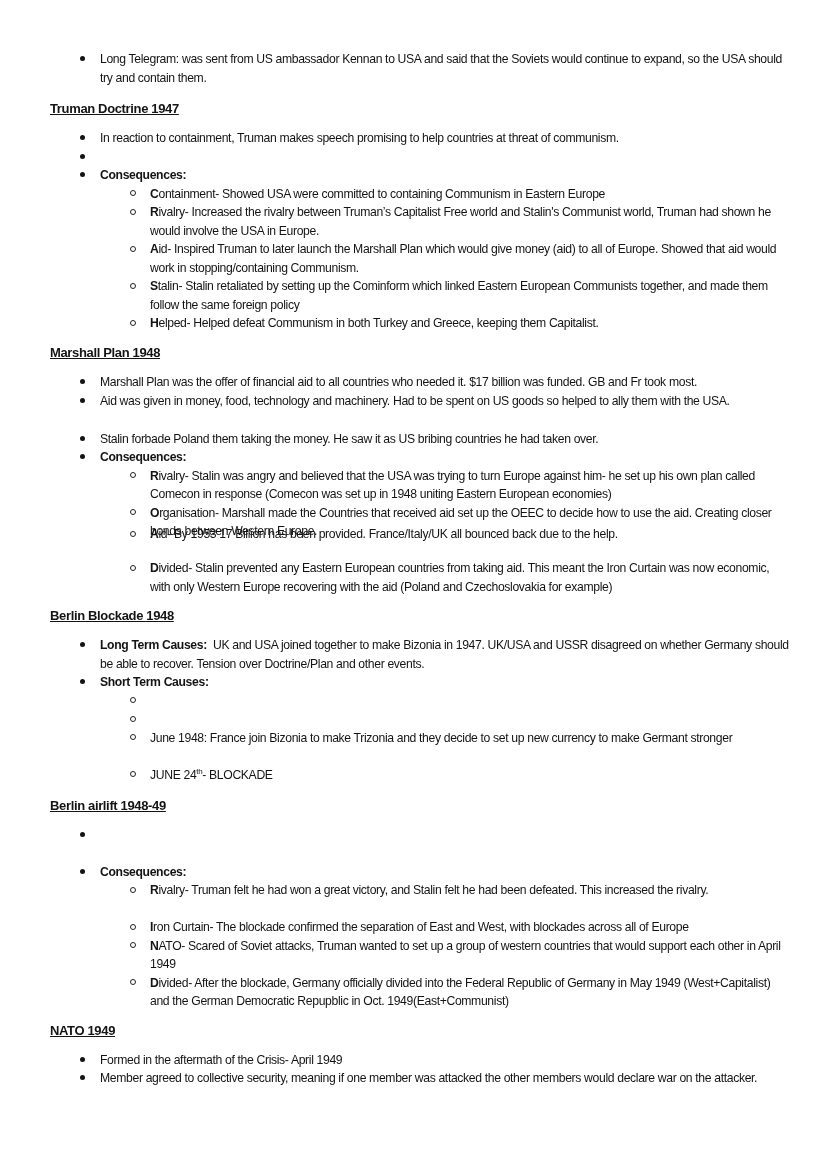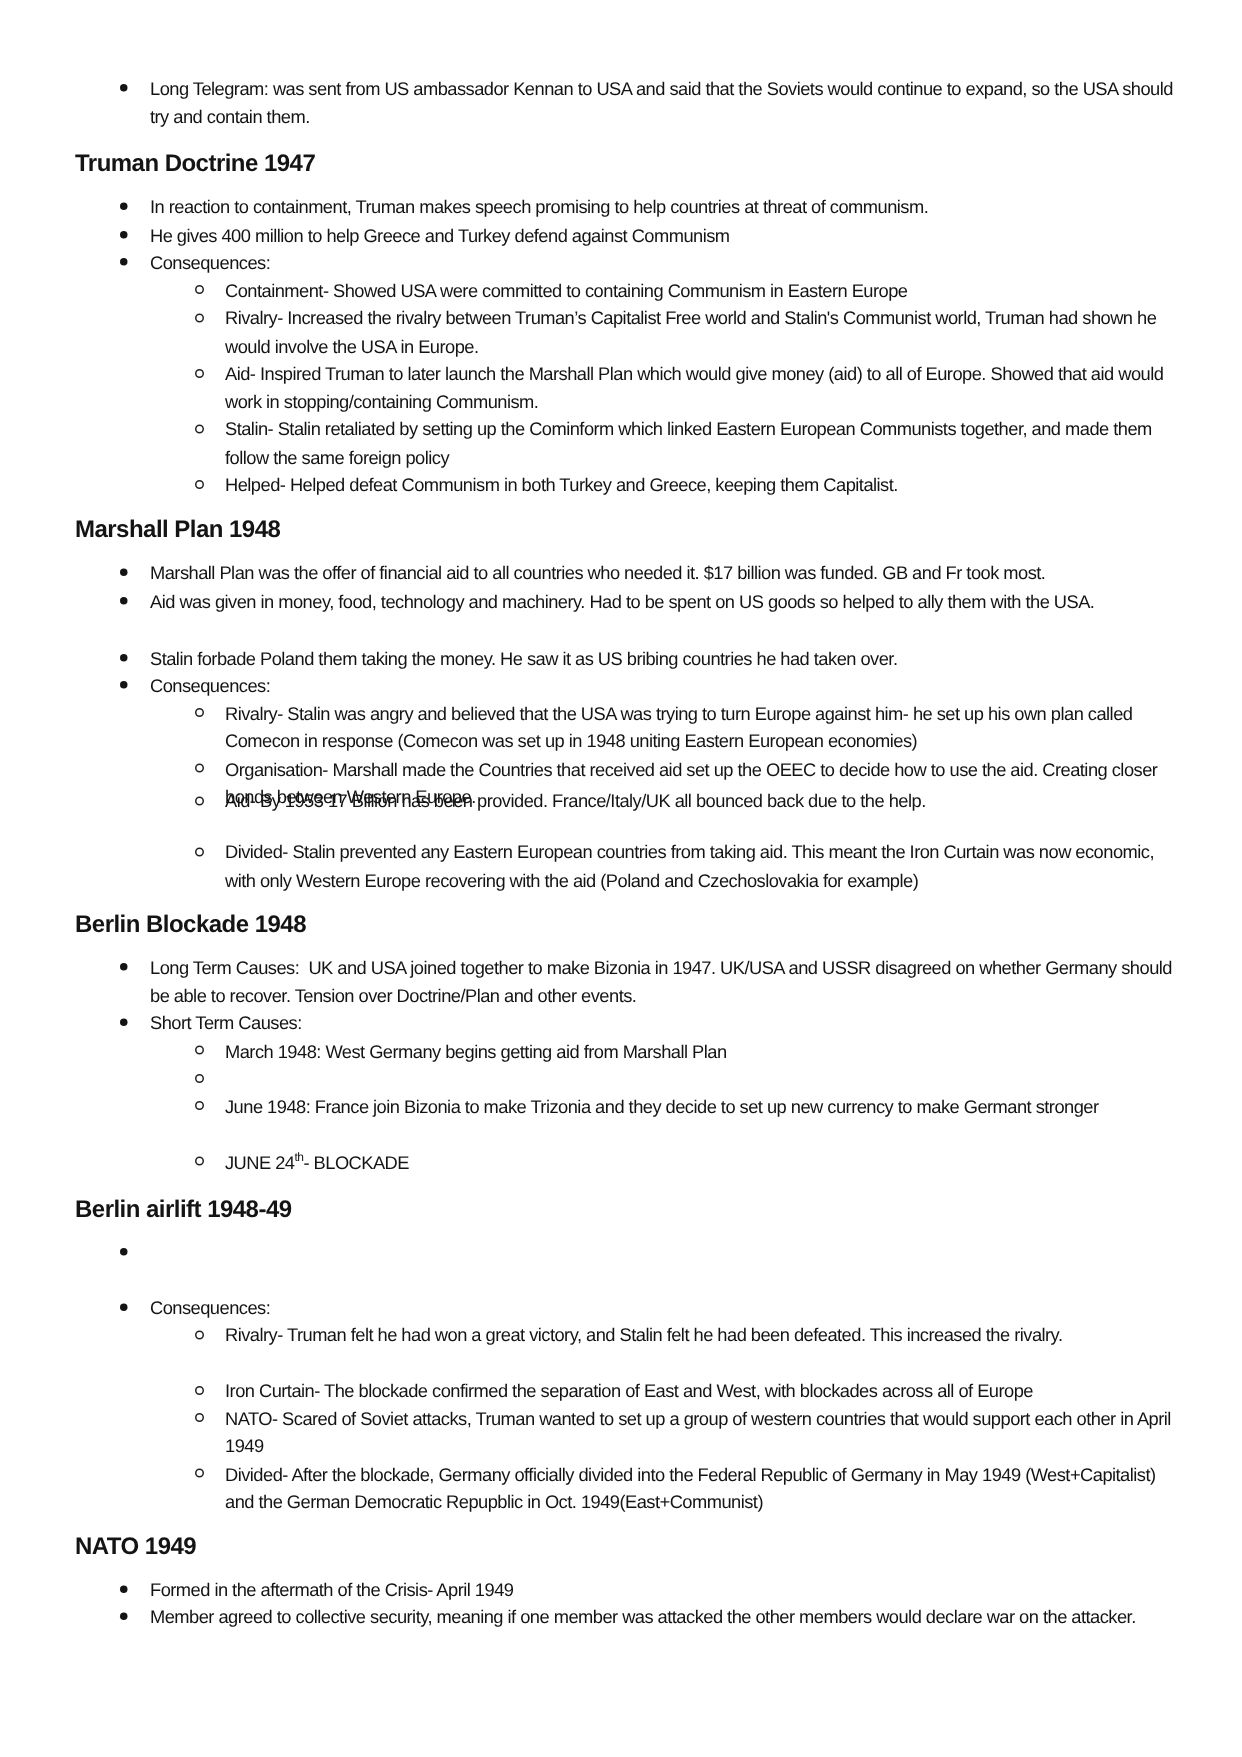--- a/index.html
+++ b/index.html
@@ -2,53 +2,52 @@
 <html><head>
 <meta charset="utf-8">
 <style>
   html, body { margin: 0; padding: 0; background: #ffffff; }
   body {
     width: 828px; height: 1171px; overflow: hidden; position: relative;
     font-family: "Liberation Sans", sans-serif; color: #141414;
   }
   .page { position: absolute; left: 0; top: 0; width: 828px; }
   .heading {
-    position: absolute; left: 50px; font-weight: bold; font-size: 16px;
-    letter-spacing: -0.35px; white-space: nowrap;
+    position: absolute; left: 50px; font-weight: bold; font-size: 13px;
+    text-decoration: underline; letter-spacing: -0.35px; white-space: nowrap;
   }
   .item { position: absolute; font-size: 12.2px; line-height: 18.5px; letter-spacing: -0.35px; }
   .l1 { left: 100px; width: 690px; }
   .l2 { left: 150px; width: 640px; }
   .bullet {
     position: absolute; left: -22px; top: 0; width: 8px; text-align: center; font-size: 12px;
   }
   .l1 .bullet::before { content: ""; display: inline-block; width: 5px; height: 5px; border-radius: 50%; background:#141414; vertical-align: middle; position: relative; top:-1px; }
   .l2 .bullet { left: -21px; }
   .l2 .bullet::before { content: ""; display: inline-block; width: 4px; height: 4px; border-radius: 50%; border: 1px solid #222; vertical-align: middle; position: relative; top:-1px; }
-  b { font-weight: normal; }
+  b { font-weight: bold; }
   sup { font-size: 8px; line-height: 0; }
 </style>
 </head>
 <body>
 
 <div class="page">
 
   <div class="item l1" style="top:50px">
     <span class="bullet"></span>
     <span>Long Telegram: was sent from US ambassador Kennan to USA and said that the Soviets would continue to expand, so the USA should try and contain them.</span>
   </div>
 
   <div class="heading" style="top:101px">Truman Doctrine 1947</div>
   <div class="item l1" style="top:129px">
     <span class="bullet"></span>
     <span>In reaction to containment, Truman makes speech promising to help countries at threat of communism.</span>
   </div>
   <div class="item l1" style="top:147.5px">
     <span class="bullet"></span>
-    <span>He gives 400 million to help Greece and Turkey defend against Communism</span>
   </div>
   <div class="item l1" style="top:166px">
     <span class="bullet"></span>
     <b>Consequences:</b>
   </div>
   <div class="item l2" style="top:184.5px">
     <span class="bullet"></span>
     <b>C</b><span>ontainment- Showed USA were committed to containing Communism in Eastern Europe</span>
   </div>
   <div class="item l2" style="top:203px">
@@ -106,21 +105,20 @@
   <div class="item l1" style="top:636px">
     <span class="bullet"></span>
     <b>Long Term Causes:</b>&nbsp; <span>UK and USA joined together to make Bizonia in 1947. UK/USA and USSR disagreed on whether Germany should be able to recover. Tension over Doctrine/Plan and other events.</span>
   </div>
   <div class="item l1" style="top:673px">
     <span class="bullet"></span>
     <b>Short Term Causes:</b>
   </div>
   <div class="item l2" style="top:691.5px">
     <span class="bullet"></span>
-    <span>March 1948: West Germany begins getting aid from Marshall Plan</span>
   </div>
   <div class="item l2" style="top:710px">
     <span class="bullet"></span>
   </div>
   <div class="item l2" style="top:728.5px">
     <span class="bullet"></span>
     <span>June 1948: France join Bizonia to make Trizonia and they decide to set up new currency to make Germant stronger</span>
   </div>
   <div class="item l2" style="top:765.5px">
     <span class="bullet"></span>

